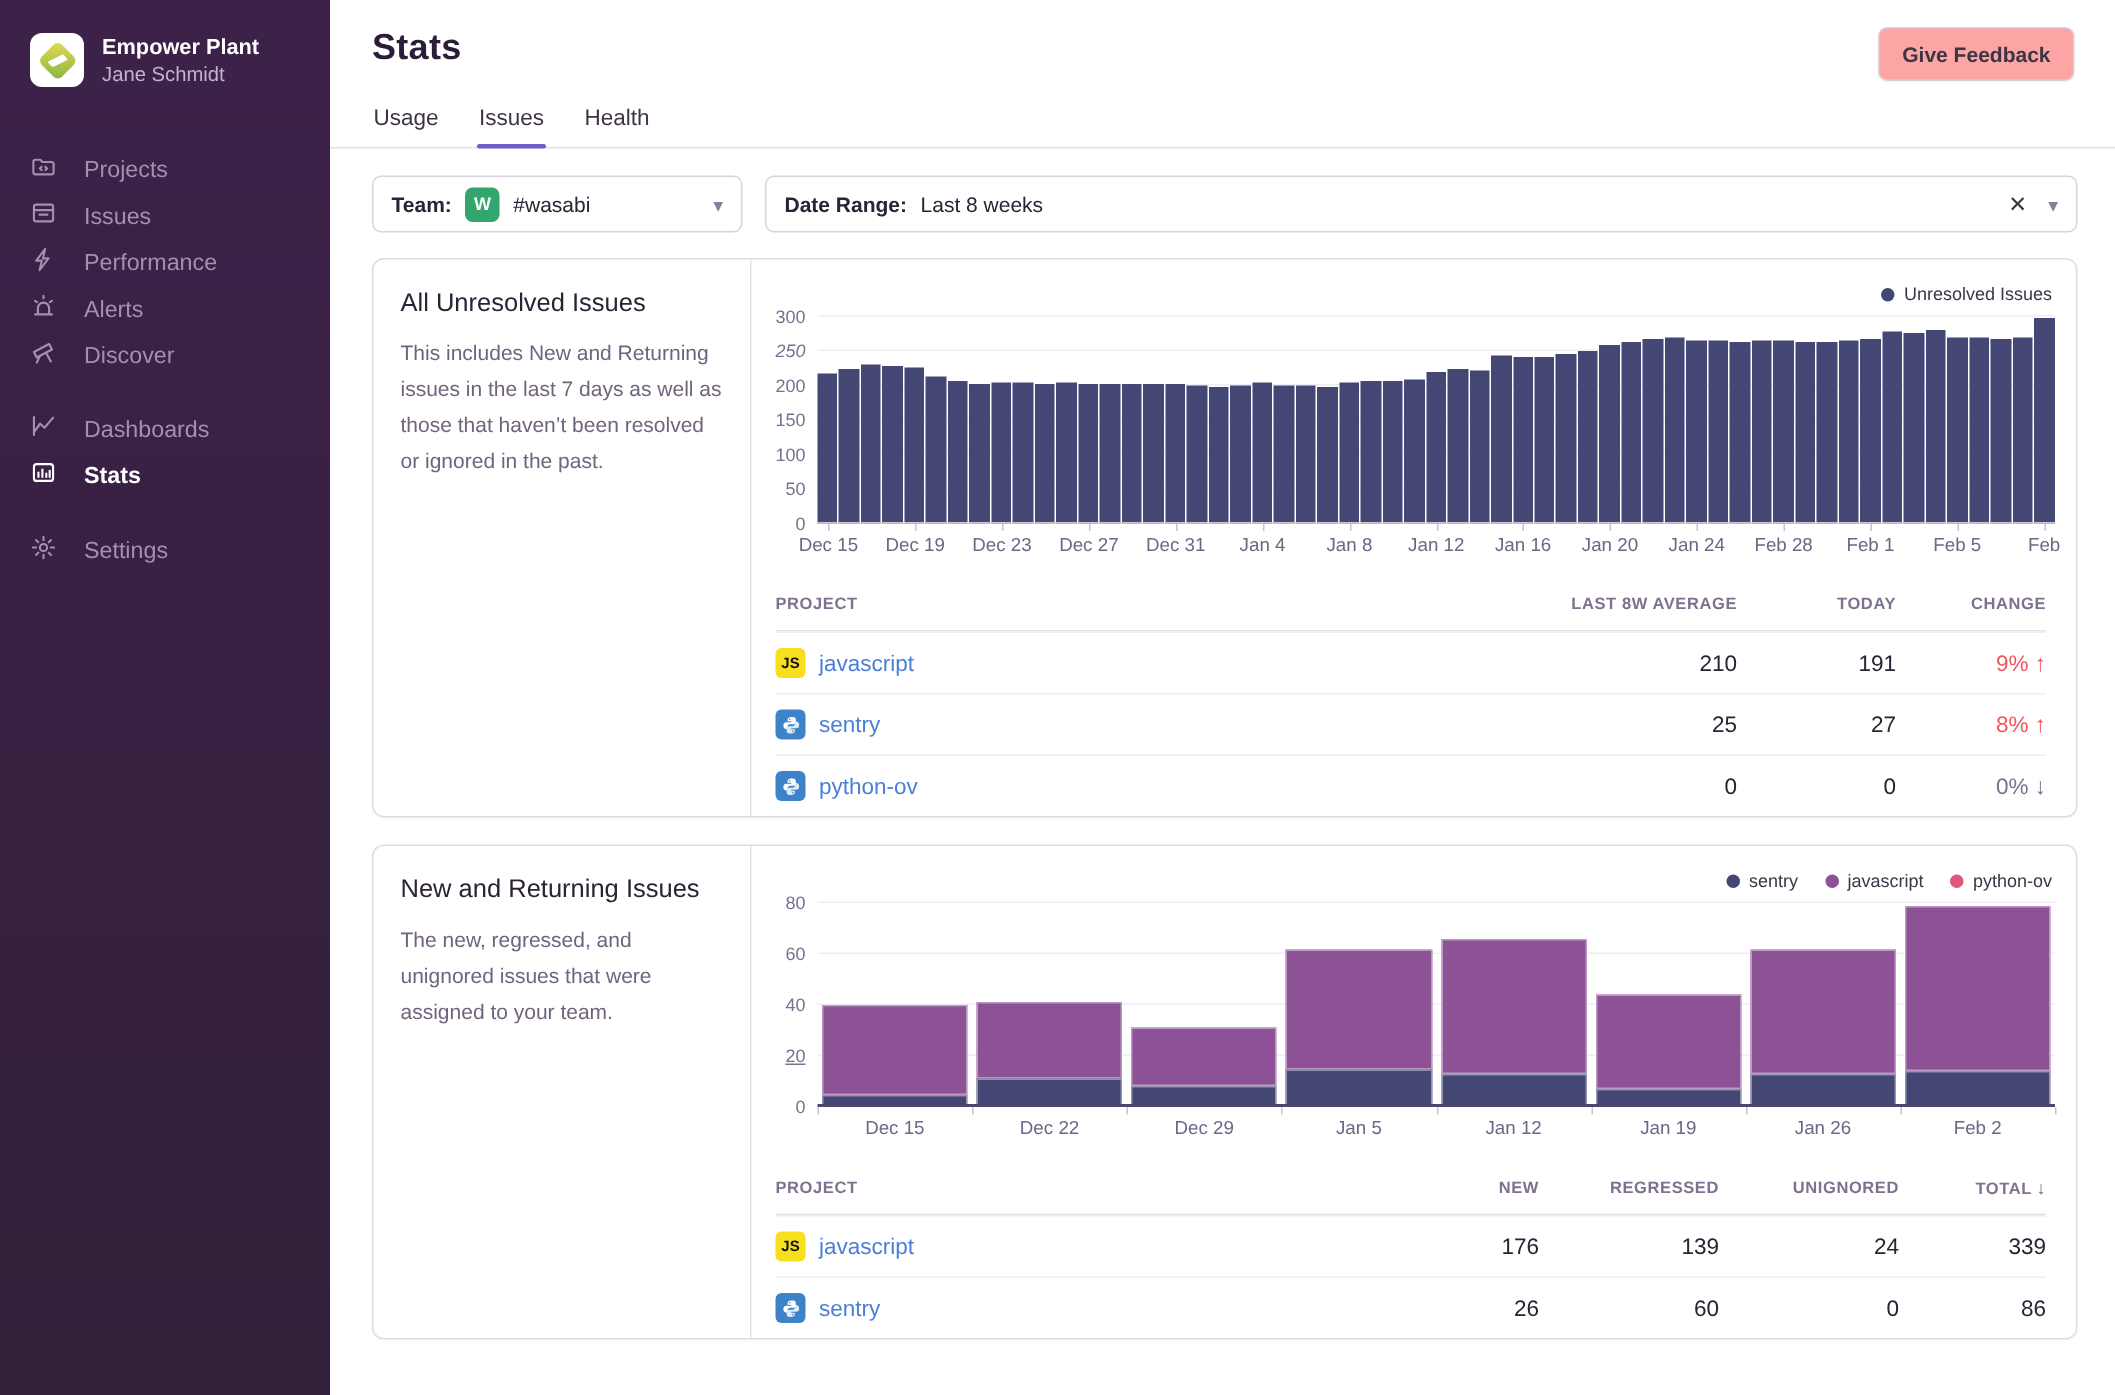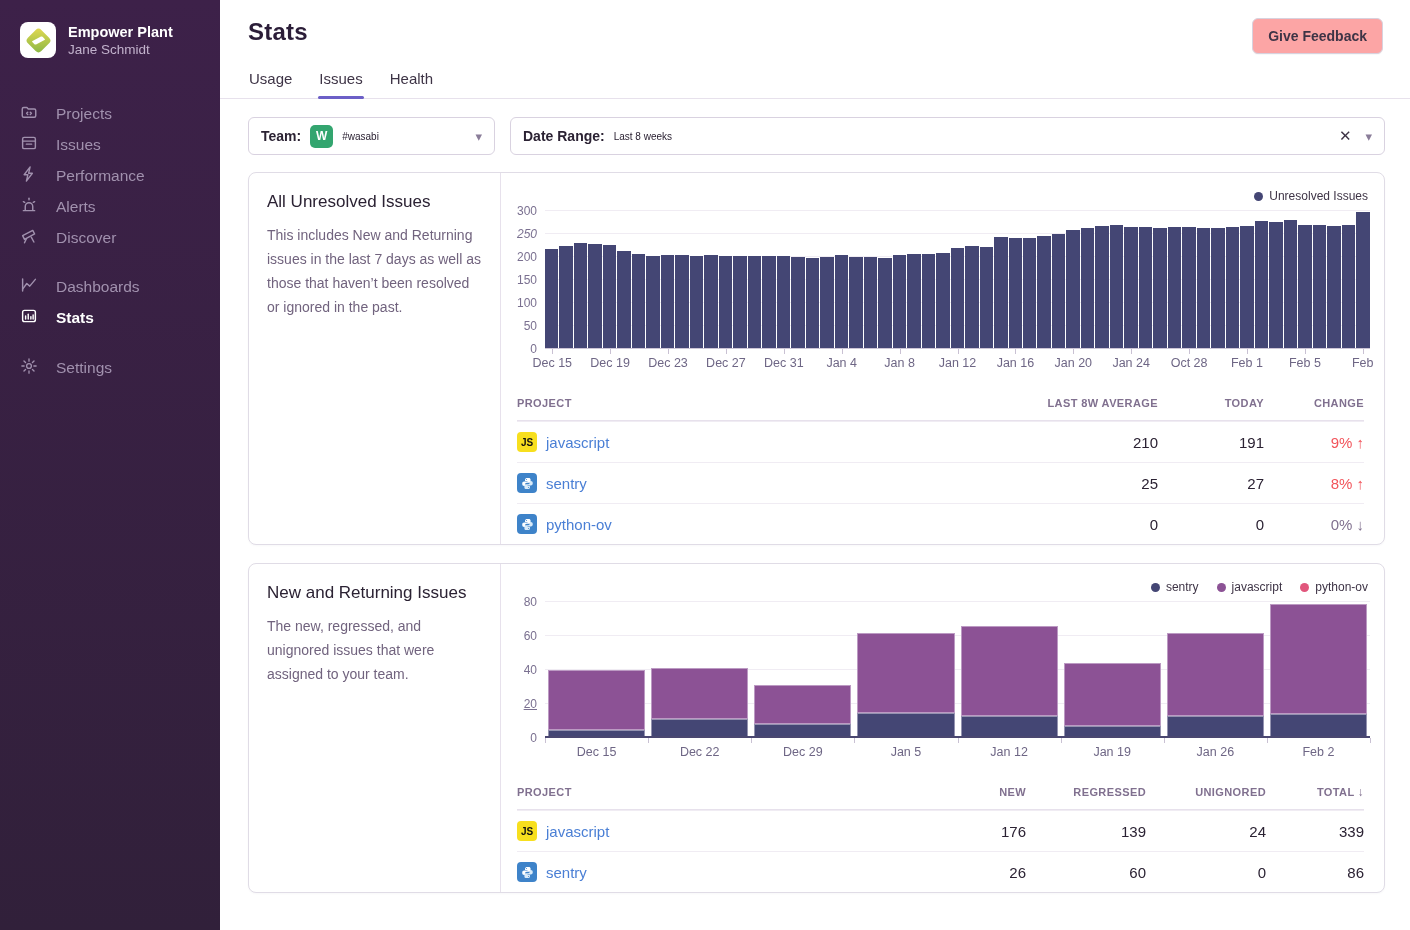--- a/index.html
+++ b/index.html
@@ -44,21 +44,21 @@
 
   
   .filters { display:flex; gap:15px; margin-bottom:17px; }
   .filter-box { display:flex; align-items:center; height:38px; border:1px solid #d9d2e0;
     border-radius:6px; background:#fff; padding:0 12px; cursor:pointer; }
   .filter-box .flabel { font-size:14px; font-weight:bold; color:#2b2233; margin-right:9px; }
   .team-box { width:247px; }
   .team-avatar { width:23px; height:23px; border-radius:5px; background:#33a56f; color:#fff;
     font-size:12px; font-weight:bold; display:flex; align-items:center; justify-content:center;
     margin-right:9px; }
-  .fvalue { font-size:10px; color:#2b2233; }
+  .fvalue { font-size:14px; color:#2b2233; }
   .spacer { flex:1; }
   .chev { color:#8a7d99; font-size:13px; }
   .date-box { flex:1; }
   .clear-x { color:#3e3446; font-size:15px; margin-right:14px; cursor:pointer; }
 
   
   .panel { display:flex; border:1px solid #e0dce6; border-radius:8px; background:#fff;
     margin-bottom:18px; box-shadow:0 1px 2px rgba(43,34,51,.03); }
   .panel-left { width:252px; flex:0 0 252px; border-right:1px solid #e7e1ec;
     padding:19px 16px 18px 18px; }
@@ -332,21 +332,21 @@
                 <div class="xlab" style="left: 42.9825%;">Jan 8</div>
                 <div class="xtick" style="left: 50%;"></div>
                 <div class="xlab" style="left: 50%;">Jan 12</div>
                 <div class="xtick" style="left: 57.0175%;"></div>
                 <div class="xlab" style="left: 57.0175%;">Jan 16</div>
                 <div class="xtick" style="left: 64.0351%;"></div>
                 <div class="xlab" style="left: 64.0351%;">Jan 20</div>
                 <div class="xtick" style="left: 71.0526%;"></div>
                 <div class="xlab" style="left: 71.0526%;">Jan 24</div>
                 <div class="xtick" style="left: 78.0702%;"></div>
-                <div class="xlab" style="left: 78.0702%;">Oct 28</div>
+                <div class="xlab" style="left: 78.0702%;">Feb 28</div>
                 <div class="xtick" style="left: 85.0877%;"></div>
                 <div class="xlab" style="left: 85.0877%;">Feb 1</div>
                 <div class="xtick" style="left: 92.1053%;"></div>
                 <div class="xlab" style="left: 92.1053%;">Feb 5</div>
                 <div class="xtick" style="left: 99.1228%;"></div>
                 <div class="xlab" style="left: 99.1228%;">Feb</div>
               </div>
             </div>
             <div class="xaxis-pad"></div>
           </div>

